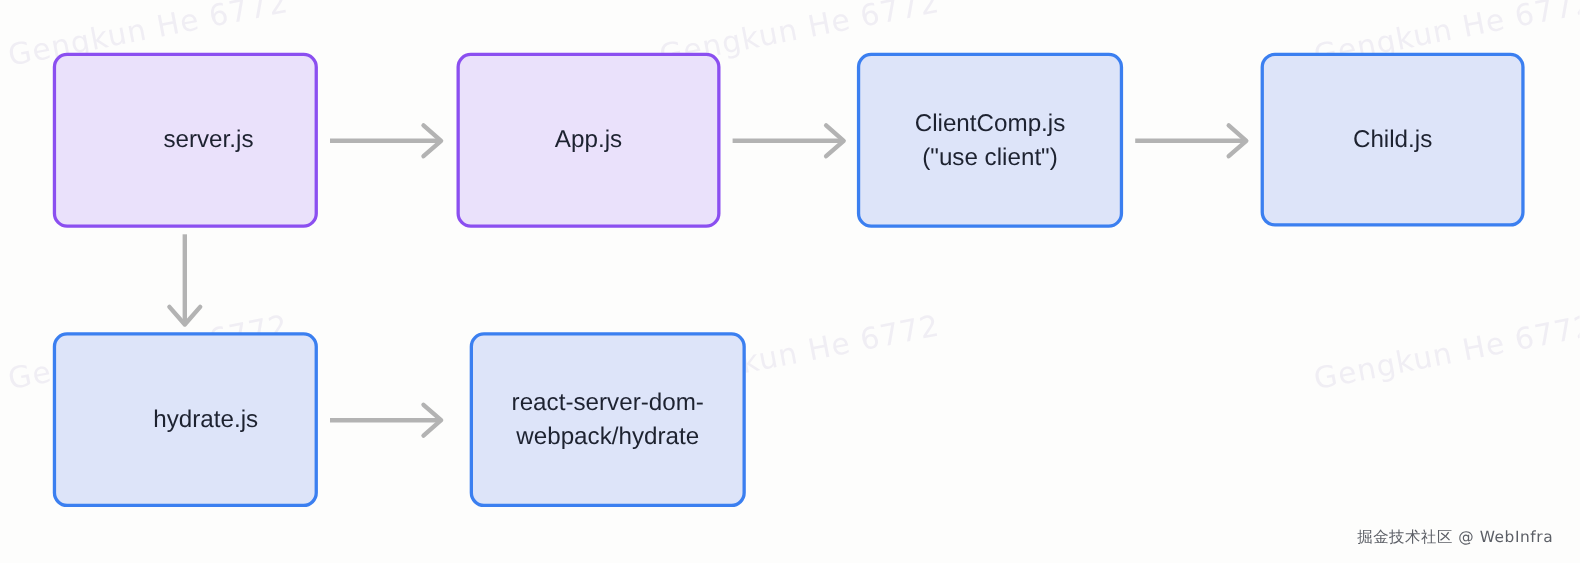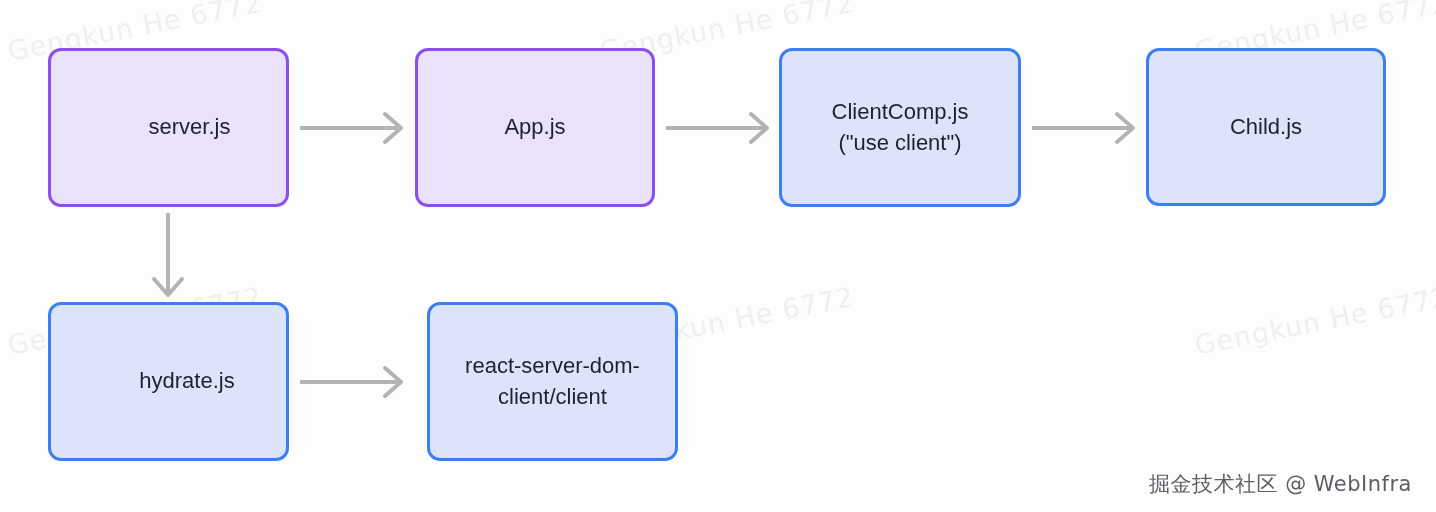--- a/index.html
+++ b/index.html
@@ -88,21 +88,21 @@
     z-index: 1;
     pointer-events: none;
   }
 
   
   #footer-brand {
     position: absolute;
     right: 24px;
     bottom: 14px;
     font-family: "DejaVu Sans", "Liberation Sans", sans-serif;
-    font-size: 21px;
+    font-size: 14px;
     color: #5c5f66;
     letter-spacing: 0.5px;
     white-space: nowrap;
     z-index: 3;
     margin-left: 28px;
   }
 </style>
 </head>
 <body>
 
@@ -161,18 +161,18 @@
   <div class="node blue" id="node-child">
     <span class="line">Child.js</span>
   </div>
 
   <div class="node blue" id="node-hydrate">
     <span class="line">hydrate.js</span>
   </div>
 
   <div class="node blue" id="node-rsdw">
     <span class="line">react-server-dom-</span>
-    <span class="line">client/client</span>
+    <span class="line">webpack/hydrate</span>
   </div>
 
   <div id="footer-brand">掘金技术社区 @ WebInfra</div>
 
 </div>
 
 </body></html>

